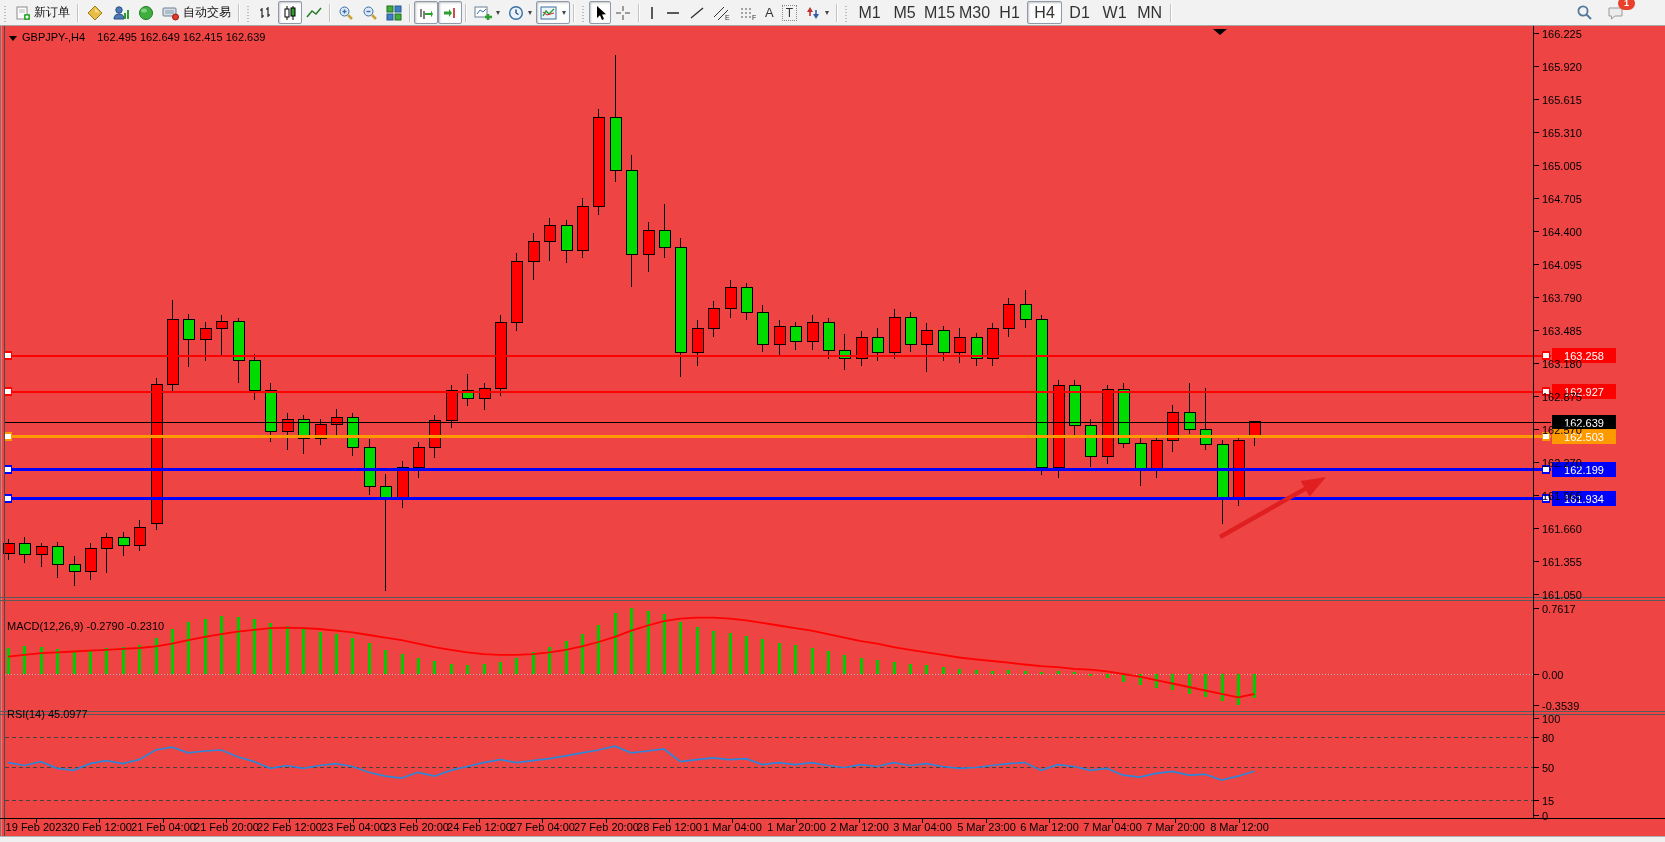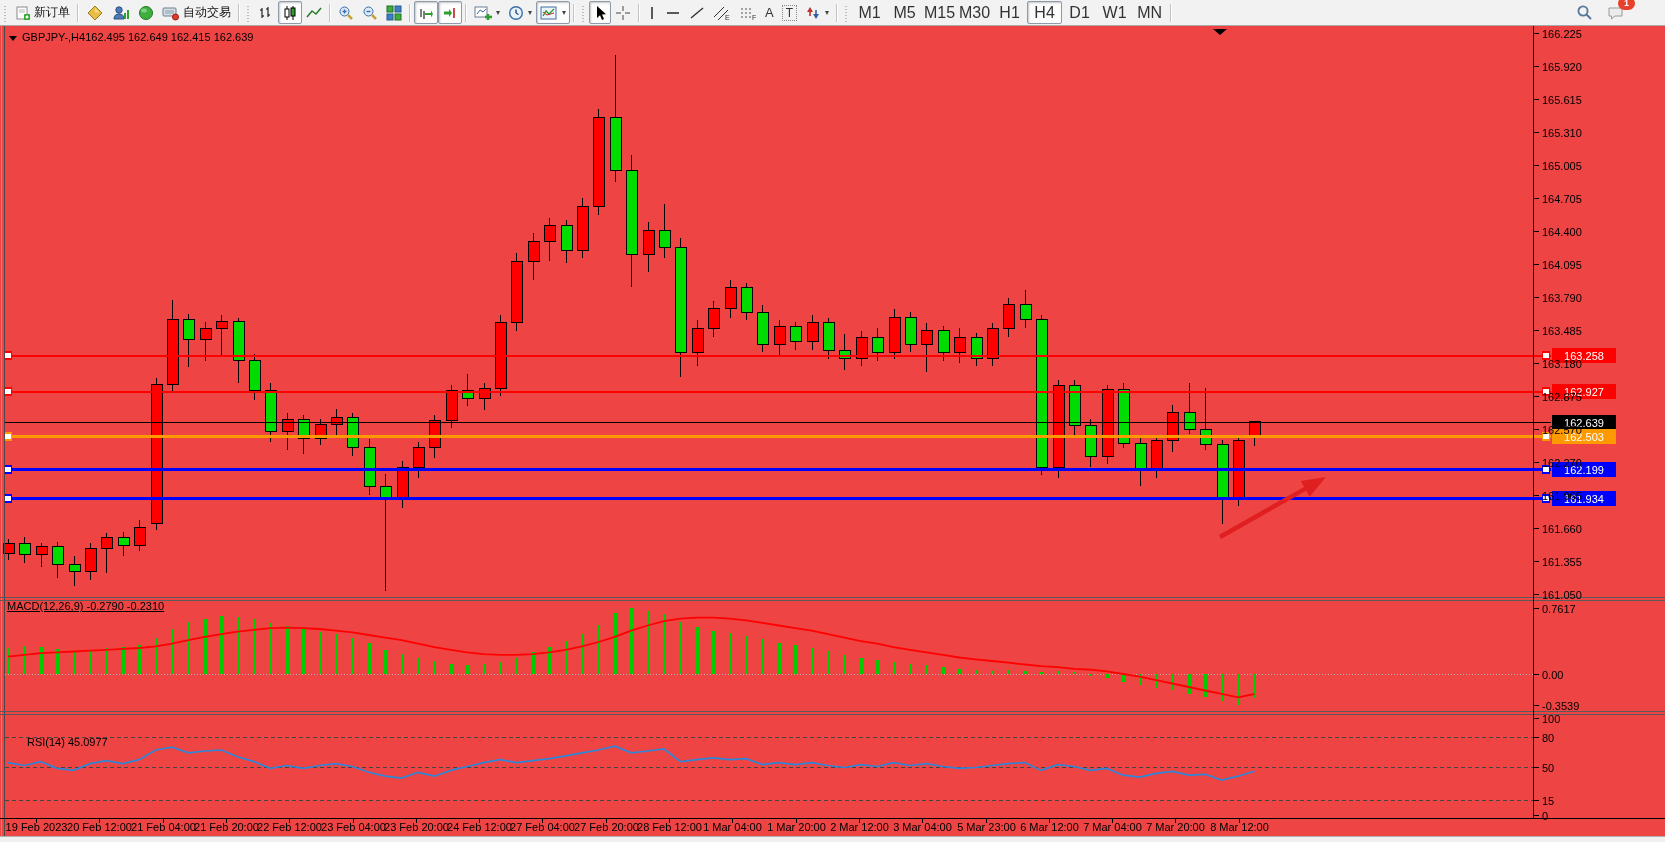--- a/index.html
+++ b/index.html
@@ -22,21 +22,21 @@
   .tf-btn{width:27px;justify-content:center;font-size:16px;color:#333;}
   .tb-right{margin-left:auto;margin-right:36px;display:flex;align-items:center;gap:6px;}
   .chat-wrap{position:relative;}
   .badge{position:absolute;top:-5px;right:-7px;min-width:13px;height:13px;border-radius:8px;
          background:#e8402a;color:#fff;font-size:9px;line-height:13px;text-align:center;
          padding:0 2px;font-weight:bold;}
   
   .chart-title{position:absolute;left:9px;top:31px;font-size:11px;color:#000;z-index:3;}
   .chart-title .tri{display:inline-block;width:0;height:0;border-left:4px solid transparent;
      border-right:4px solid transparent;border-top:5px solid #000;margin-right:5px;}
-  .chart-title .num{margin-left:0;}
+  .chart-title .num{margin-left:12px;}
   .ind-label{position:absolute;left:7px;font-size:11px;color:#000;z-index:3;}
   #chart-svg{position:absolute;left:0;top:0;z-index:1;}
 </style>
 </head>
 <body>
 
 <div class="app">
 
   <div class="toolbar">
     <div class="tb-handle"></div>
@@ -339,22 +339,22 @@
             </svg>
         </span>
         <span class="badge">1</span>
       </div>
     </div>
   </div>
 
   <div class="chart-title">
     <span class="tri"></span><span>GBPJPY-,H4</span><span class="num">162.495 162.649 162.415 162.639</span>
   </div>
-  <div class="ind-label" style="top:600px;text-decoration:underline;">MACD(12,26,9) -0.2790 -0.2310</div>
-  <div class="ind-label" style="top:736px;margin-left:20px;">RSI(14) 45.0977</div>
+  <div class="ind-label" style="top:620px;">MACD(12,26,9) -0.2790 -0.2310</div>
+  <div class="ind-label" style="top:708px;">RSI(14) 45.0977</div>
 
   <svg id="chart-svg" width="1665" height="842">
       <g>
         <line x1="8.5" y1="538.6859999999992" x2="8.5" y2="560.3659999999979" stroke="#000" stroke-width="1" shape-rendering="crispEdges"></line>
         <rect x="3" y="543.0219999999983" width="11" height="10.84000000000242" fill="#FF0000" stroke="#000" stroke-width="1" shape-rendering="crispEdges"></rect>
         <line x1="24.5" y1="536.517999999998" x2="24.5" y2="562.5339999999991" stroke="#000" stroke-width="1" shape-rendering="crispEdges"></line>
         <rect x="19" y="543.0219999999983" width="11" height="11.924000000001456" fill="#00DC00" stroke="#000" stroke-width="1" shape-rendering="crispEdges"></rect>
         <line x1="41.5" y1="543.0219999999983" x2="41.5" y2="566.8699999999982" stroke="#000" stroke-width="1" shape-rendering="crispEdges"></line>
         <rect x="36" y="546.2739999999984" width="11" height="8.67200000000139" fill="#FF0000" stroke="#000" stroke-width="1" shape-rendering="crispEdges"></rect>
         <line x1="57.5" y1="541.9379999999993" x2="57.5" y2="577.7100000000006" stroke="#000" stroke-width="1" shape-rendering="crispEdges"></line>

